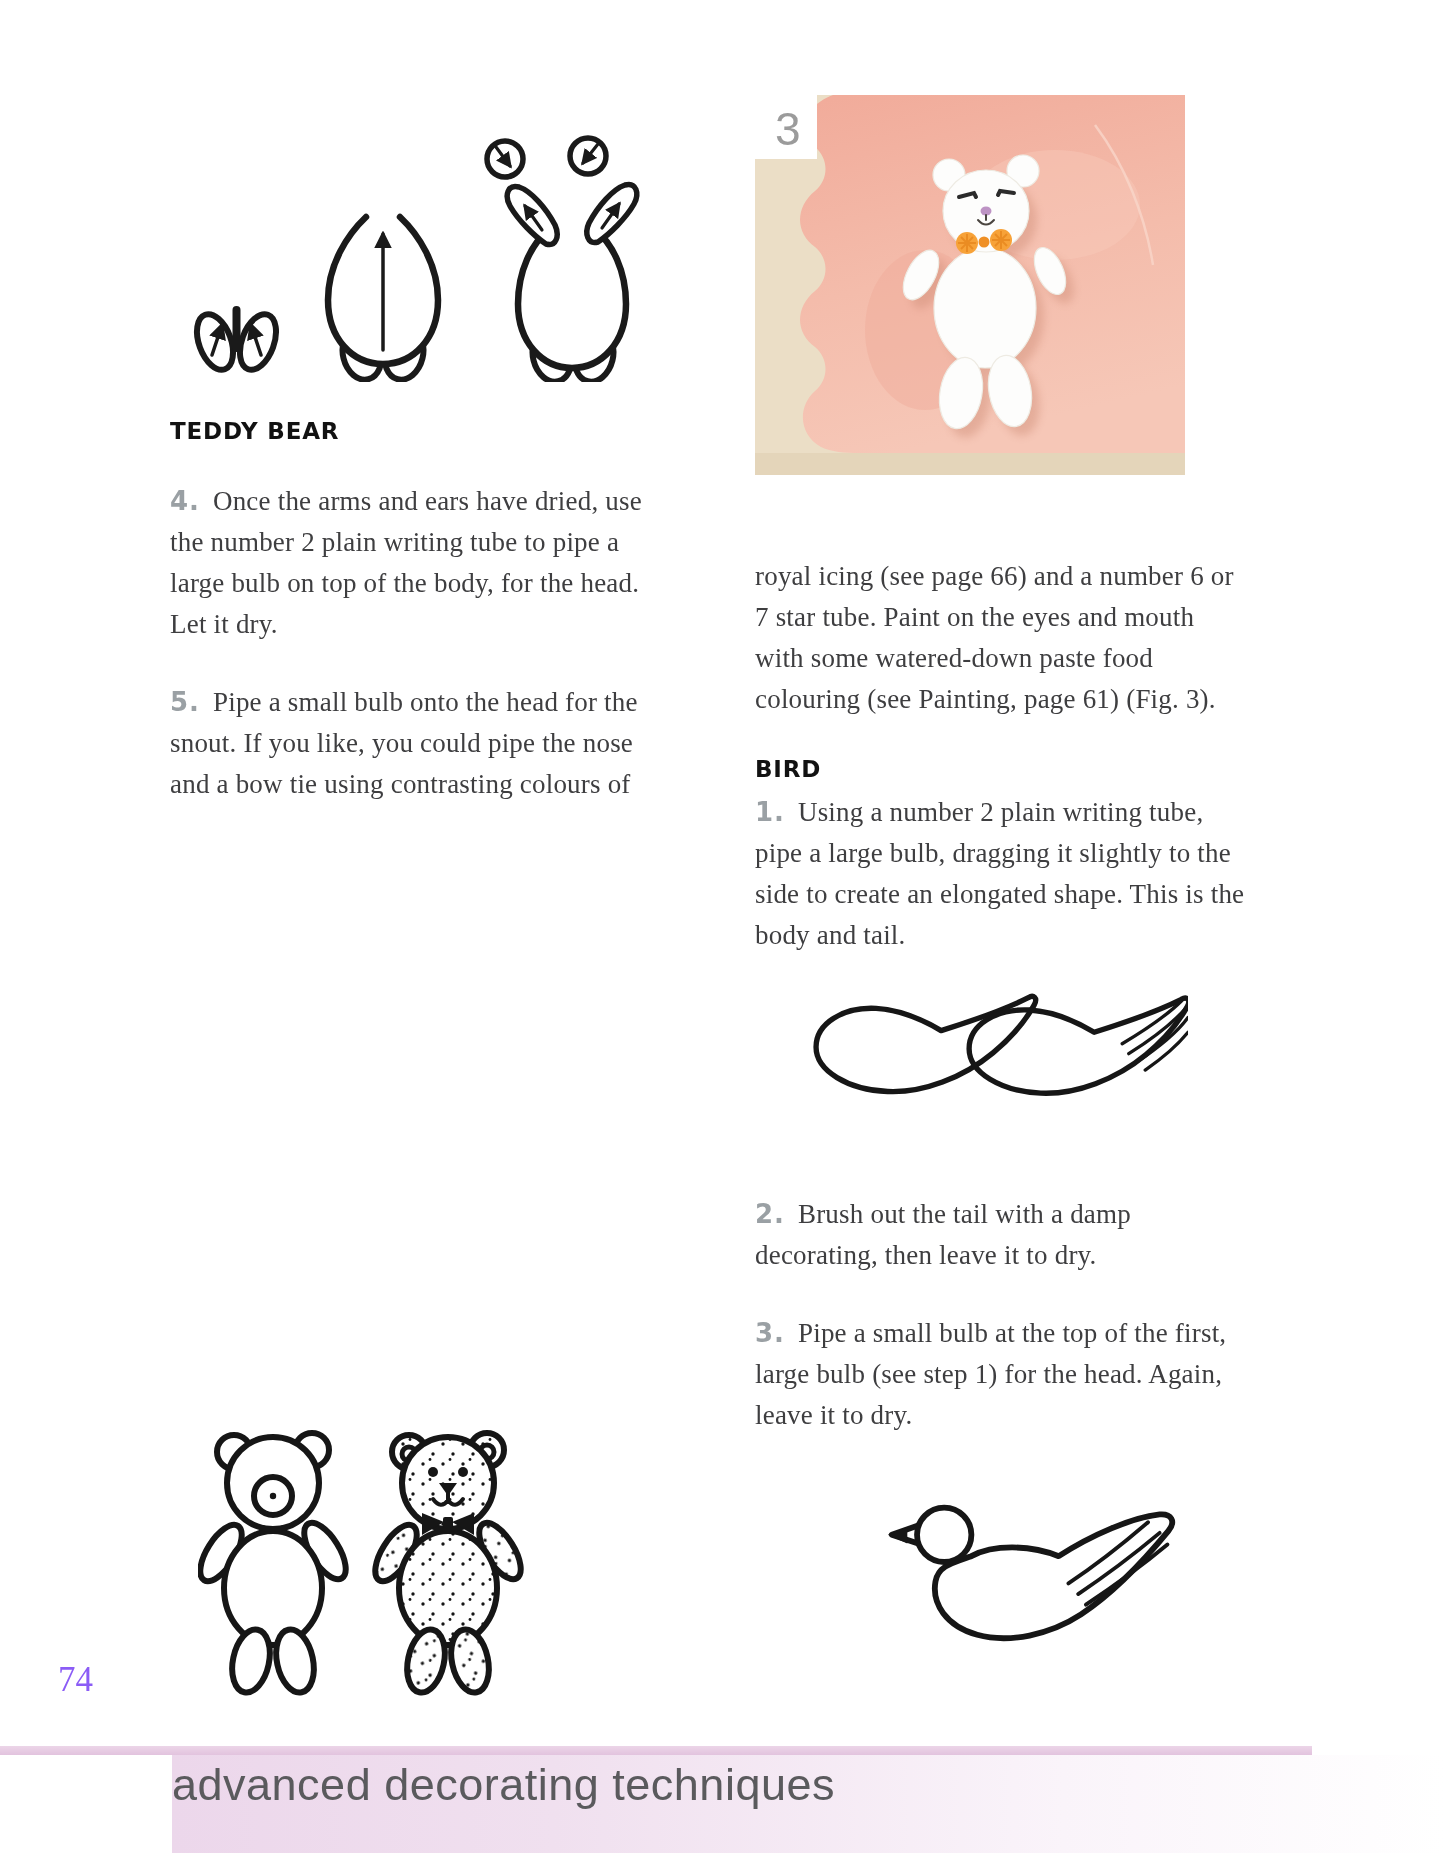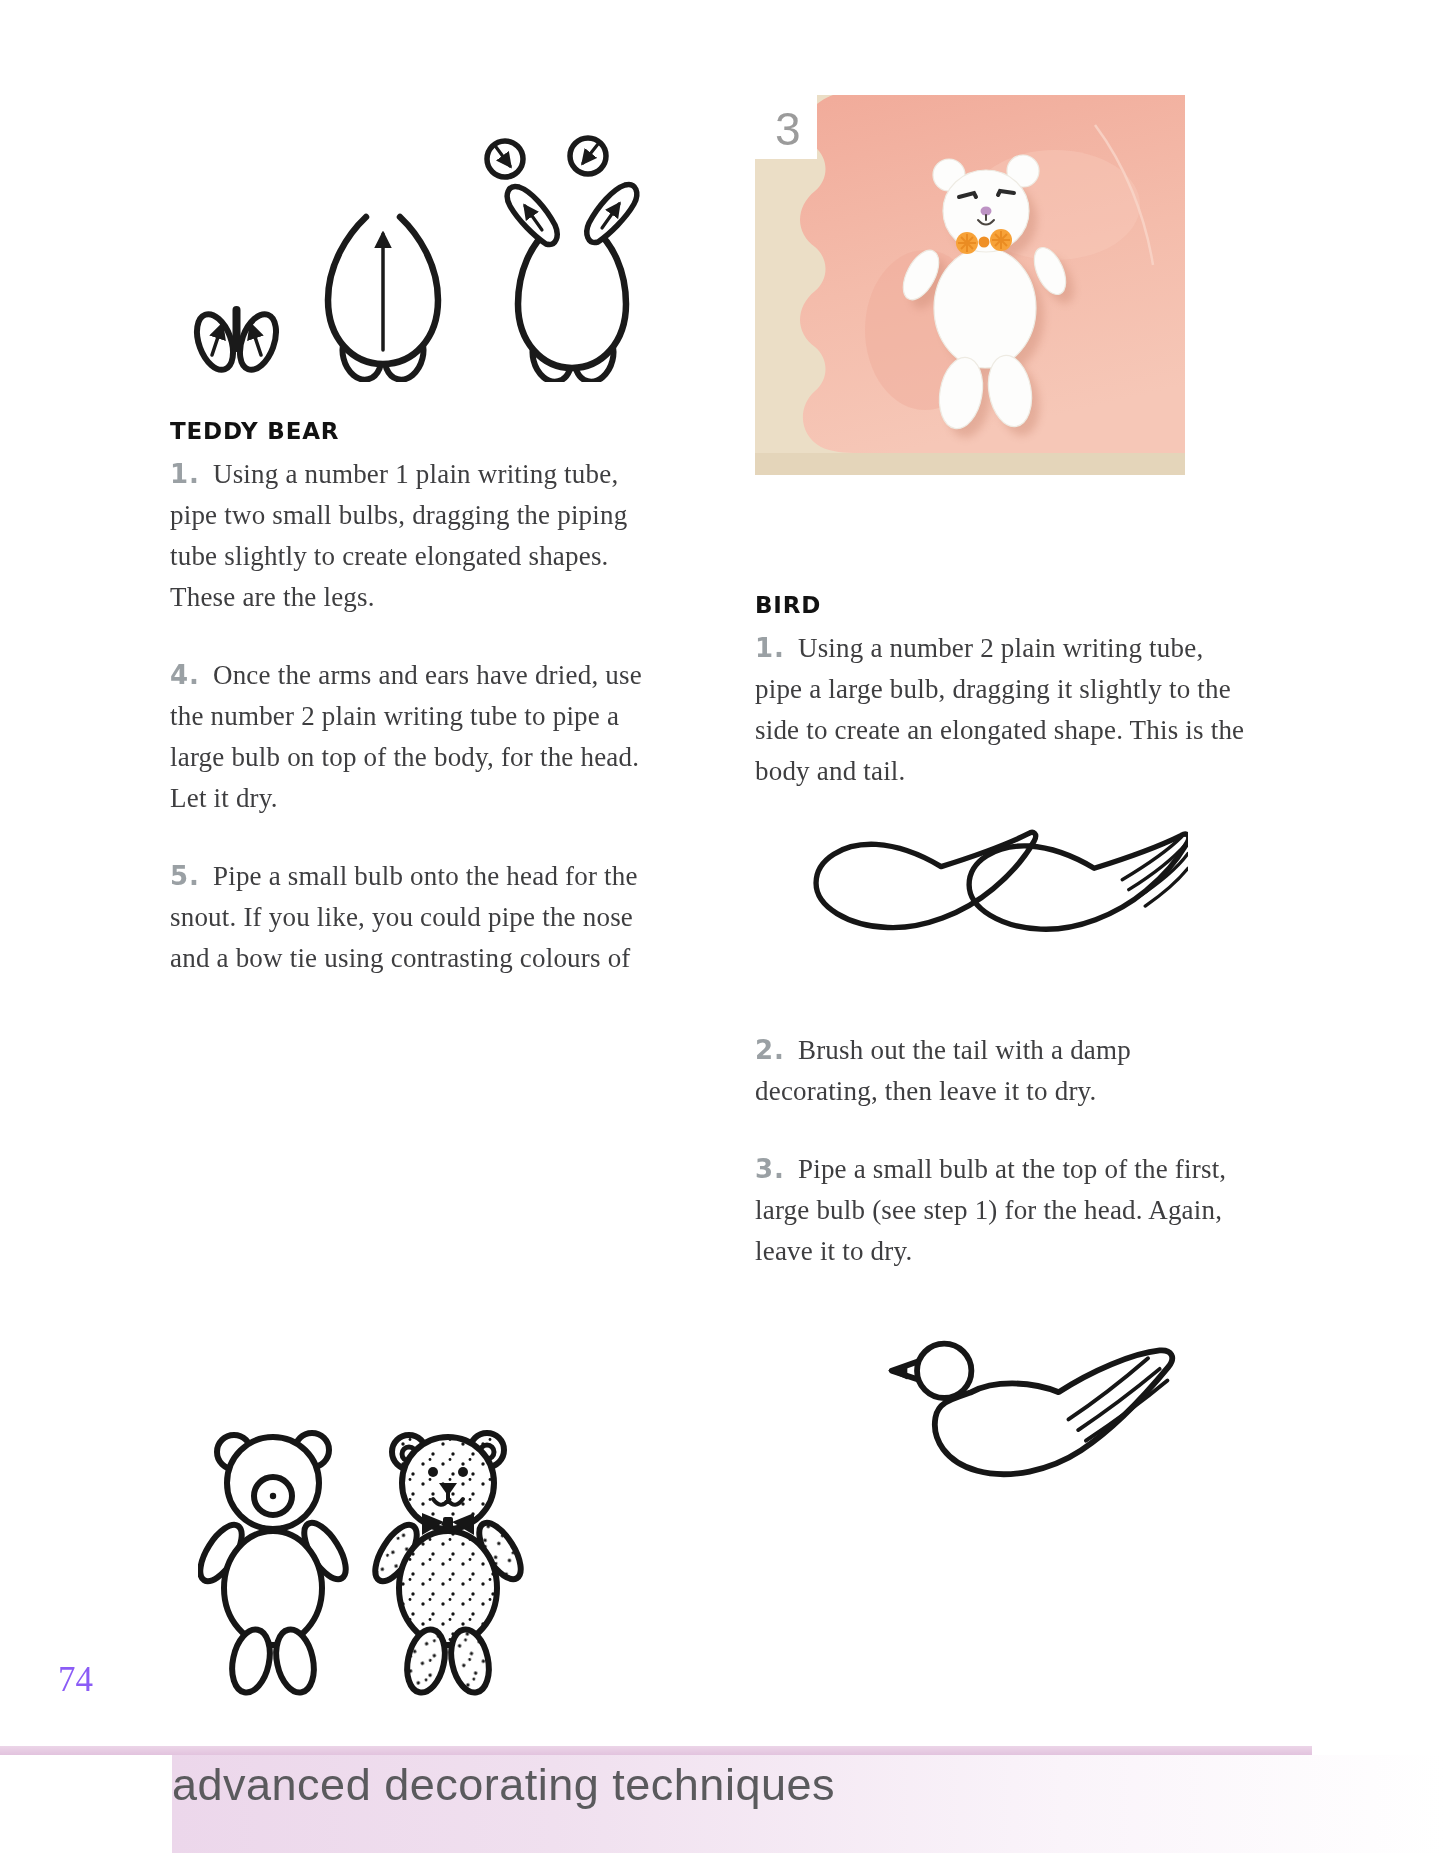--- a/index.html
+++ b/index.html
@@ -153,26 +153,26 @@
       <circle cx="229" cy="147" r="5.5" fill="#ef9026"></circle>
     </g>
 
     <rect x="0" y="0" width="62" height="64" fill="#ffffff"></rect>
     <text x="20" y="50" font-family="Liberation Sans, sans-serif" font-size="46" fill="#9b9b9b">3</text>
   </svg>
 </figure>
 
 <section class="col" id="left-col">
   <h2 class="sec-heading">TEDDY BEAR</h2>
-  <p class="step first"><span class="stepnum">1.</span><span>Using a number 1 plain writing tube, pipe two small bulbs, dragging the piping tube slightly to create elongated shapes. These are the legs.</span></p>
   <p class="step"><span class="stepnum">4.</span><span>Once the arms and ears have dried, use the number 2 plain writing tube to pipe a large bulb on top of the body, for the head. Let it dry.</span></p>
   <p class="step"><span class="stepnum">5.</span><span>Pipe a small bulb onto the head for the snout. If you like, you could pipe the nose and a bow tie using contrasting colours of</span></p>
 </section>
 
 <section class="col" id="right-col">
+  <p class="para">royal icing (see page 66) and a number 6 or 7 star tube. Paint on the eyes and mouth with some watered-down paste food colouring (see Painting, page 61) (Fig. 3).</p>
 
   <h2 class="sec-heading" id="bird-heading">BIRD</h2>
   <p class="step first"><span class="stepnum">1.</span><span>Using a number 2 plain writing tube, pipe a large bulb, dragging it slightly to the side to create an elongated shape. This is the body and tail.</span></p>
 
   <svg class="diagram-inline" style="margin:30px 0 0 38px;" width="395" height="132" viewBox="0 0 480 160">
     <g stroke="#161616" stroke-width="6.5" fill="none" stroke-linejoin="round" stroke-linecap="round">
       <path id="tearL" d="M 286,14 C 292,10 298,14 293,23 C 283,41 266,62 243,81 C 207,111 158,130 115,128 C 67,126 28,103 28,74 C 28,45 61,25 101,27 C 133,29 160,42 180,54 C 212,44 256,29 286,14 Z"></path>
       <use href="#tearL" transform="translate(186,2)"></use>
       <g stroke-width="4">
         <path d="M 400,70 C 430,52 456,34 472,18"></path>

